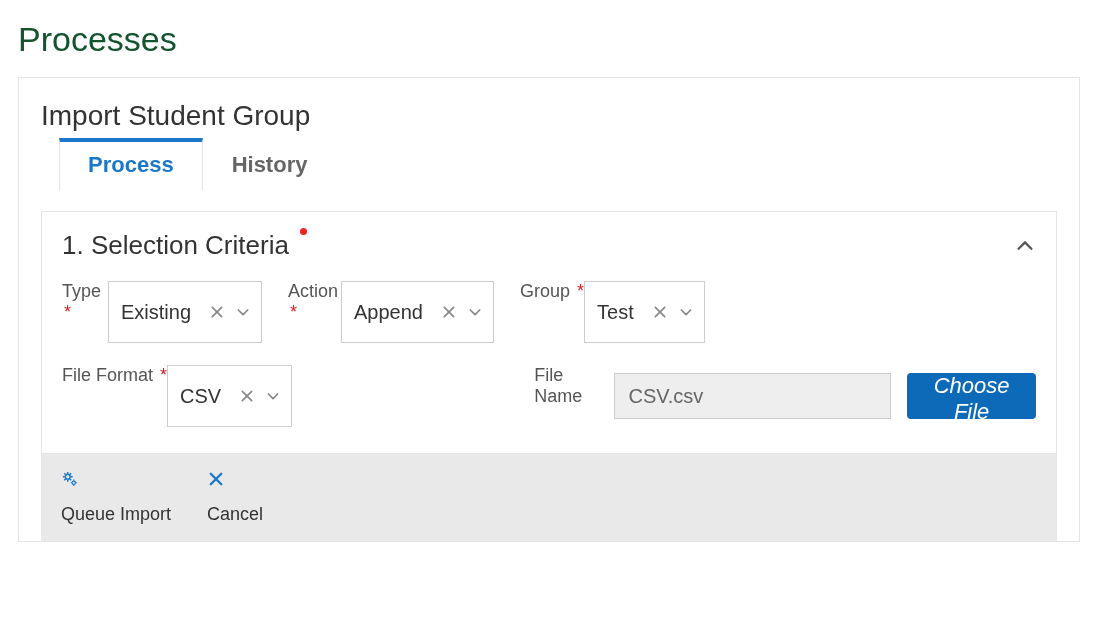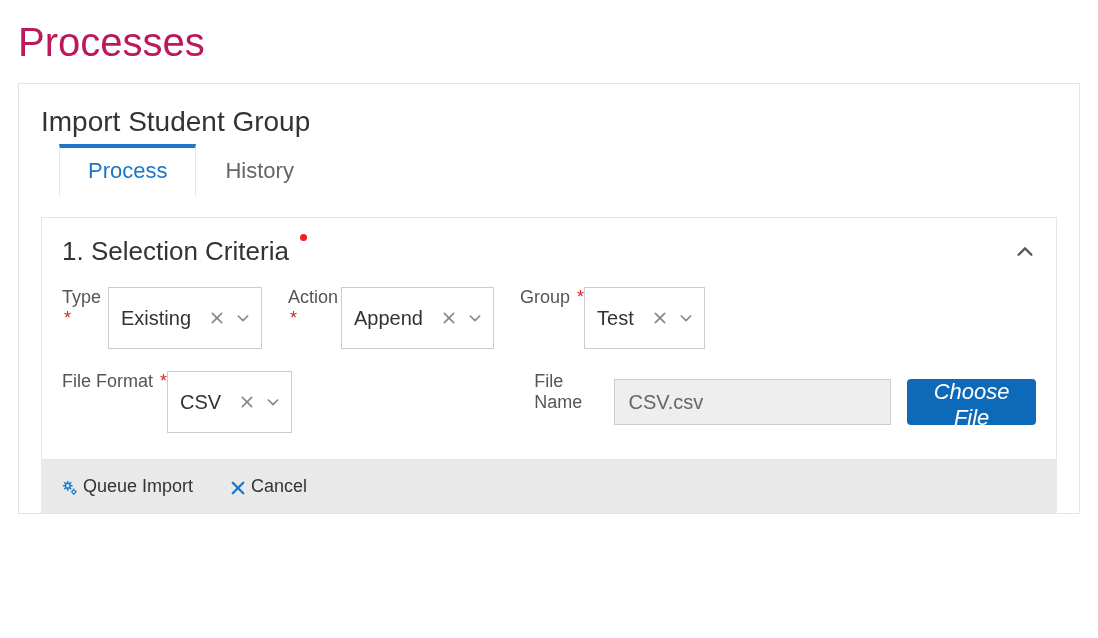--- a/index.html
+++ b/index.html
@@ -8,40 +8,41 @@
     padding: 0;
     font-family: "Segoe UI", "Helvetica Neue", Arial, sans-serif;
     background: #fff;
     color: #333;
   }
   .page {
     width: 1098px;
     padding: 10px 18px 18px 18px;
   }
   .page-title {
-    font-size: 40px;
+    font-size: 34px;
     font-weight: 400;
-    color: #be185d;
+    color: #14532d;
     margin: 10px 0 18px 0;
   }
   .panel {
     border: 1px solid #e5e5e5;
     padding: 18px 22px 0 22px;
   }
   .panel-title {
     font-size: 28px;
     font-weight: 400;
     color: #333;
     margin: 4px 0 6px 0;
   }
   .tabs {
     display: flex;
     align-items: flex-end;
     margin-left: 18px;
     margin-bottom: 20px;
+    font-weight: bold;
   }
   .tab {
     font-size: 22px;
     padding: 10px 28px 12px 28px;
     color: #666;
     cursor: pointer;
     border: 1px solid transparent;
   }
   .tab.active {
     color: #1a77c9;
@@ -147,25 +148,26 @@
   }
   .action-bar {
     background: #e9e9e9;
     padding: 16px 20px;
     display: flex;
     gap: 36px;
     align-items: center;
   }
   .action-link {
     display: inline-flex;
-    align-items: flex-end;
-    gap: 4px;
+    align-items: flex-start;
+    gap: 16px;
     font-size: 18px;
     color: #333;
     cursor: pointer;
+    flex-direction: column;
   }
   .blue { color: #1a77c9; }
   .gears-icon, .close-icon {
     width: 18px;
     height: 18px;
   }
   .w-type { width: 200px; }
   .w-action { width: 206px; }
   .w-group { width: 465px; }
   .w-format { width: 462px; }

